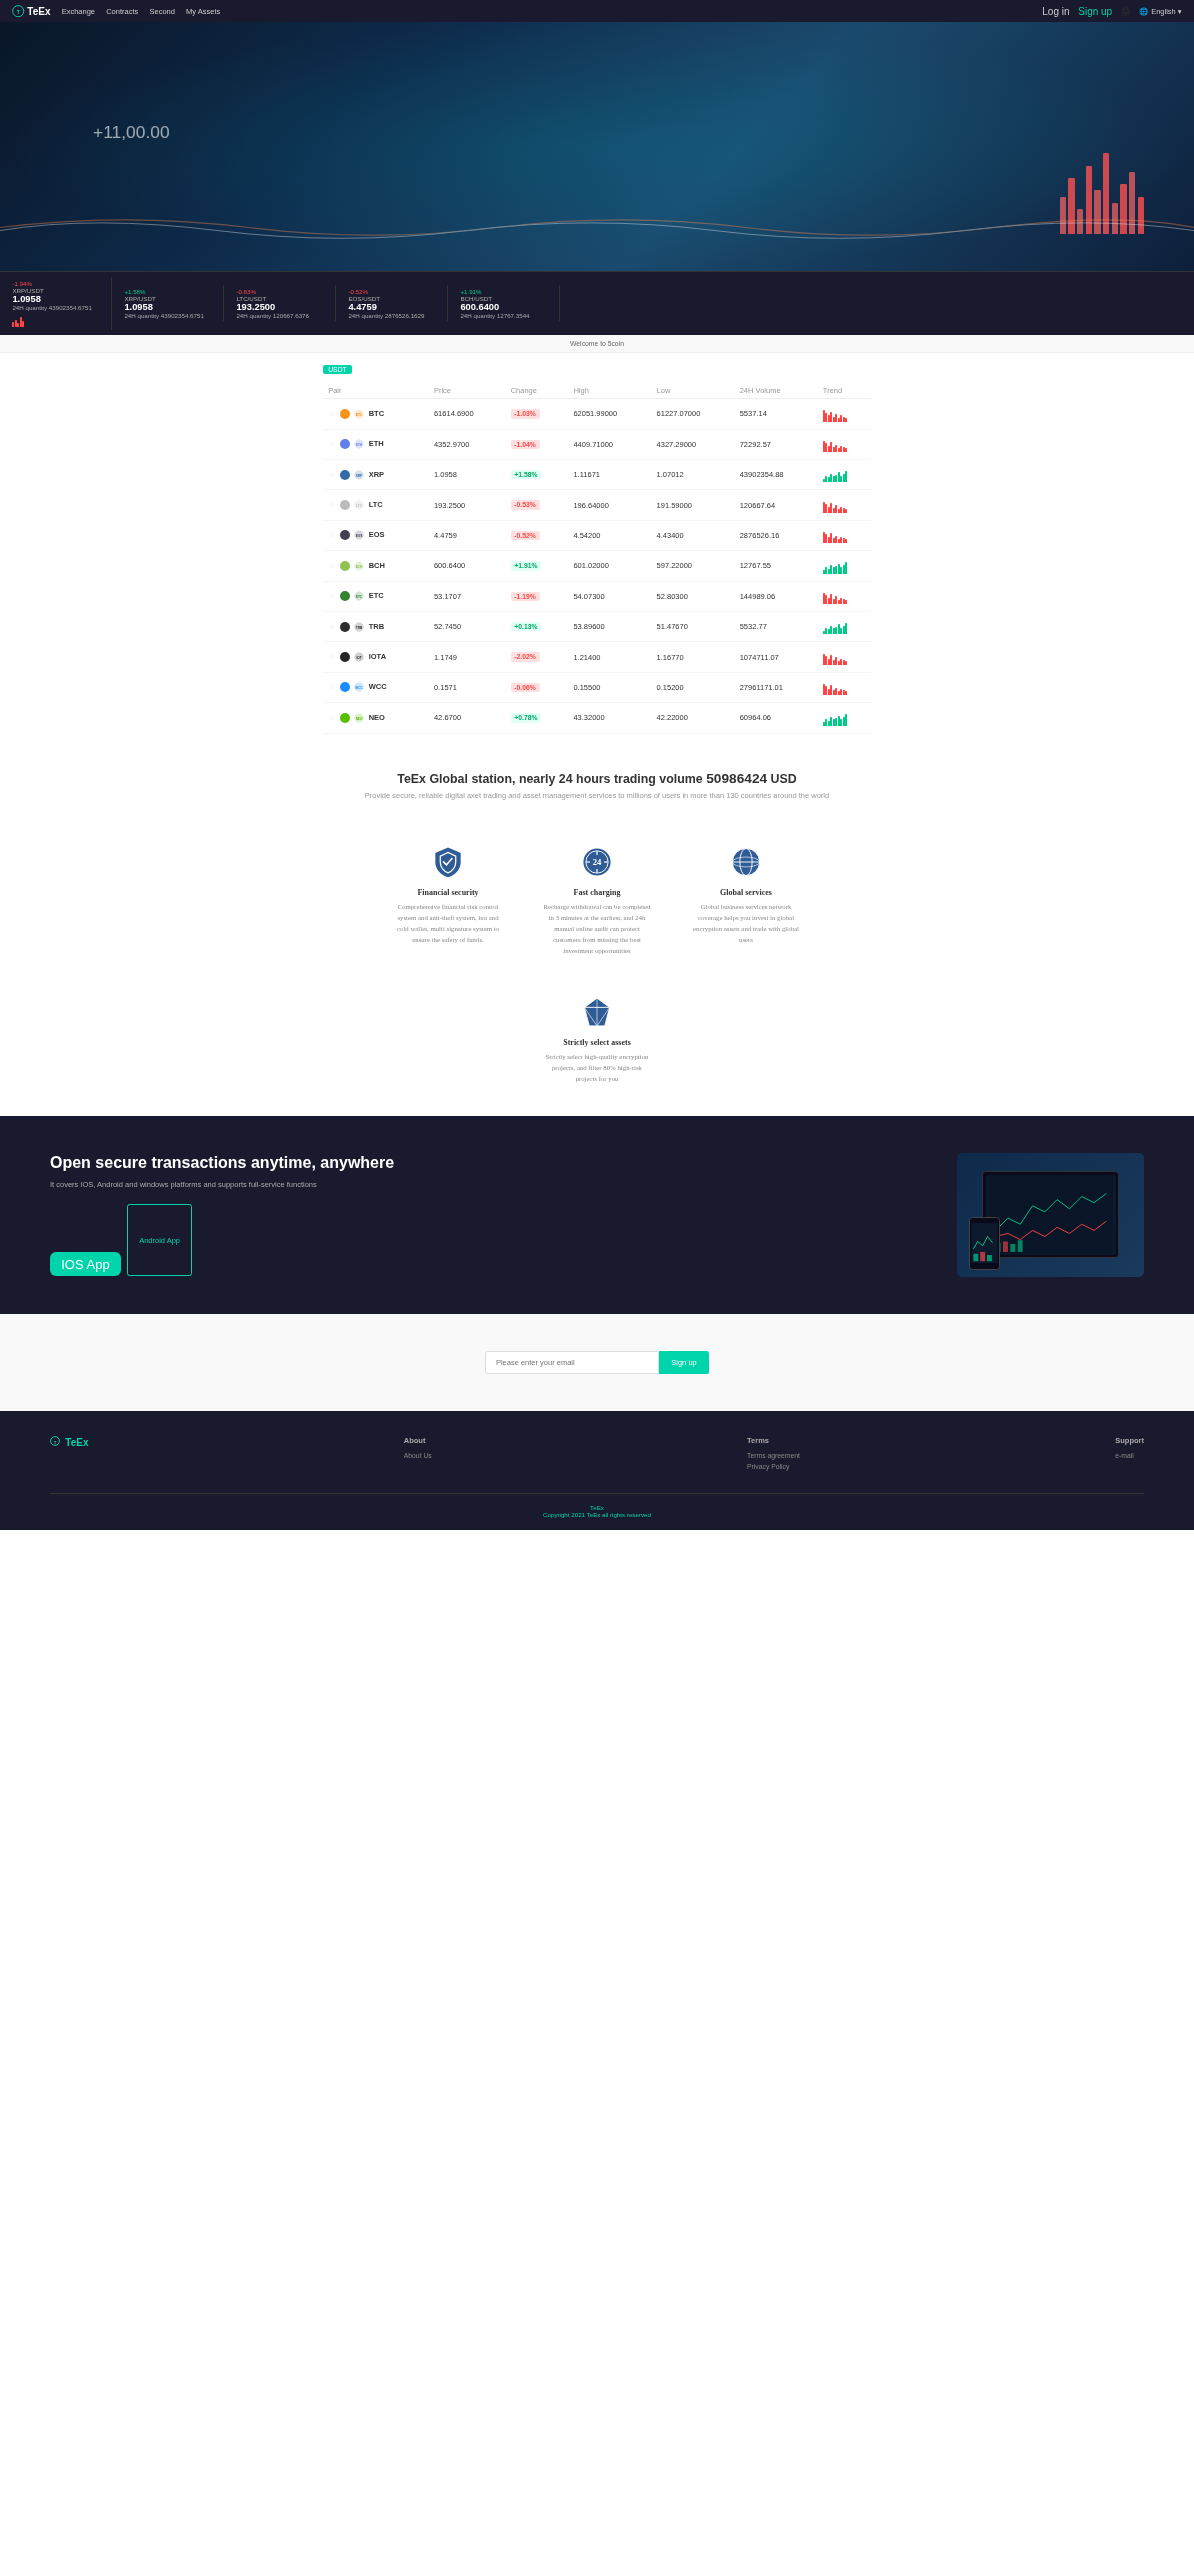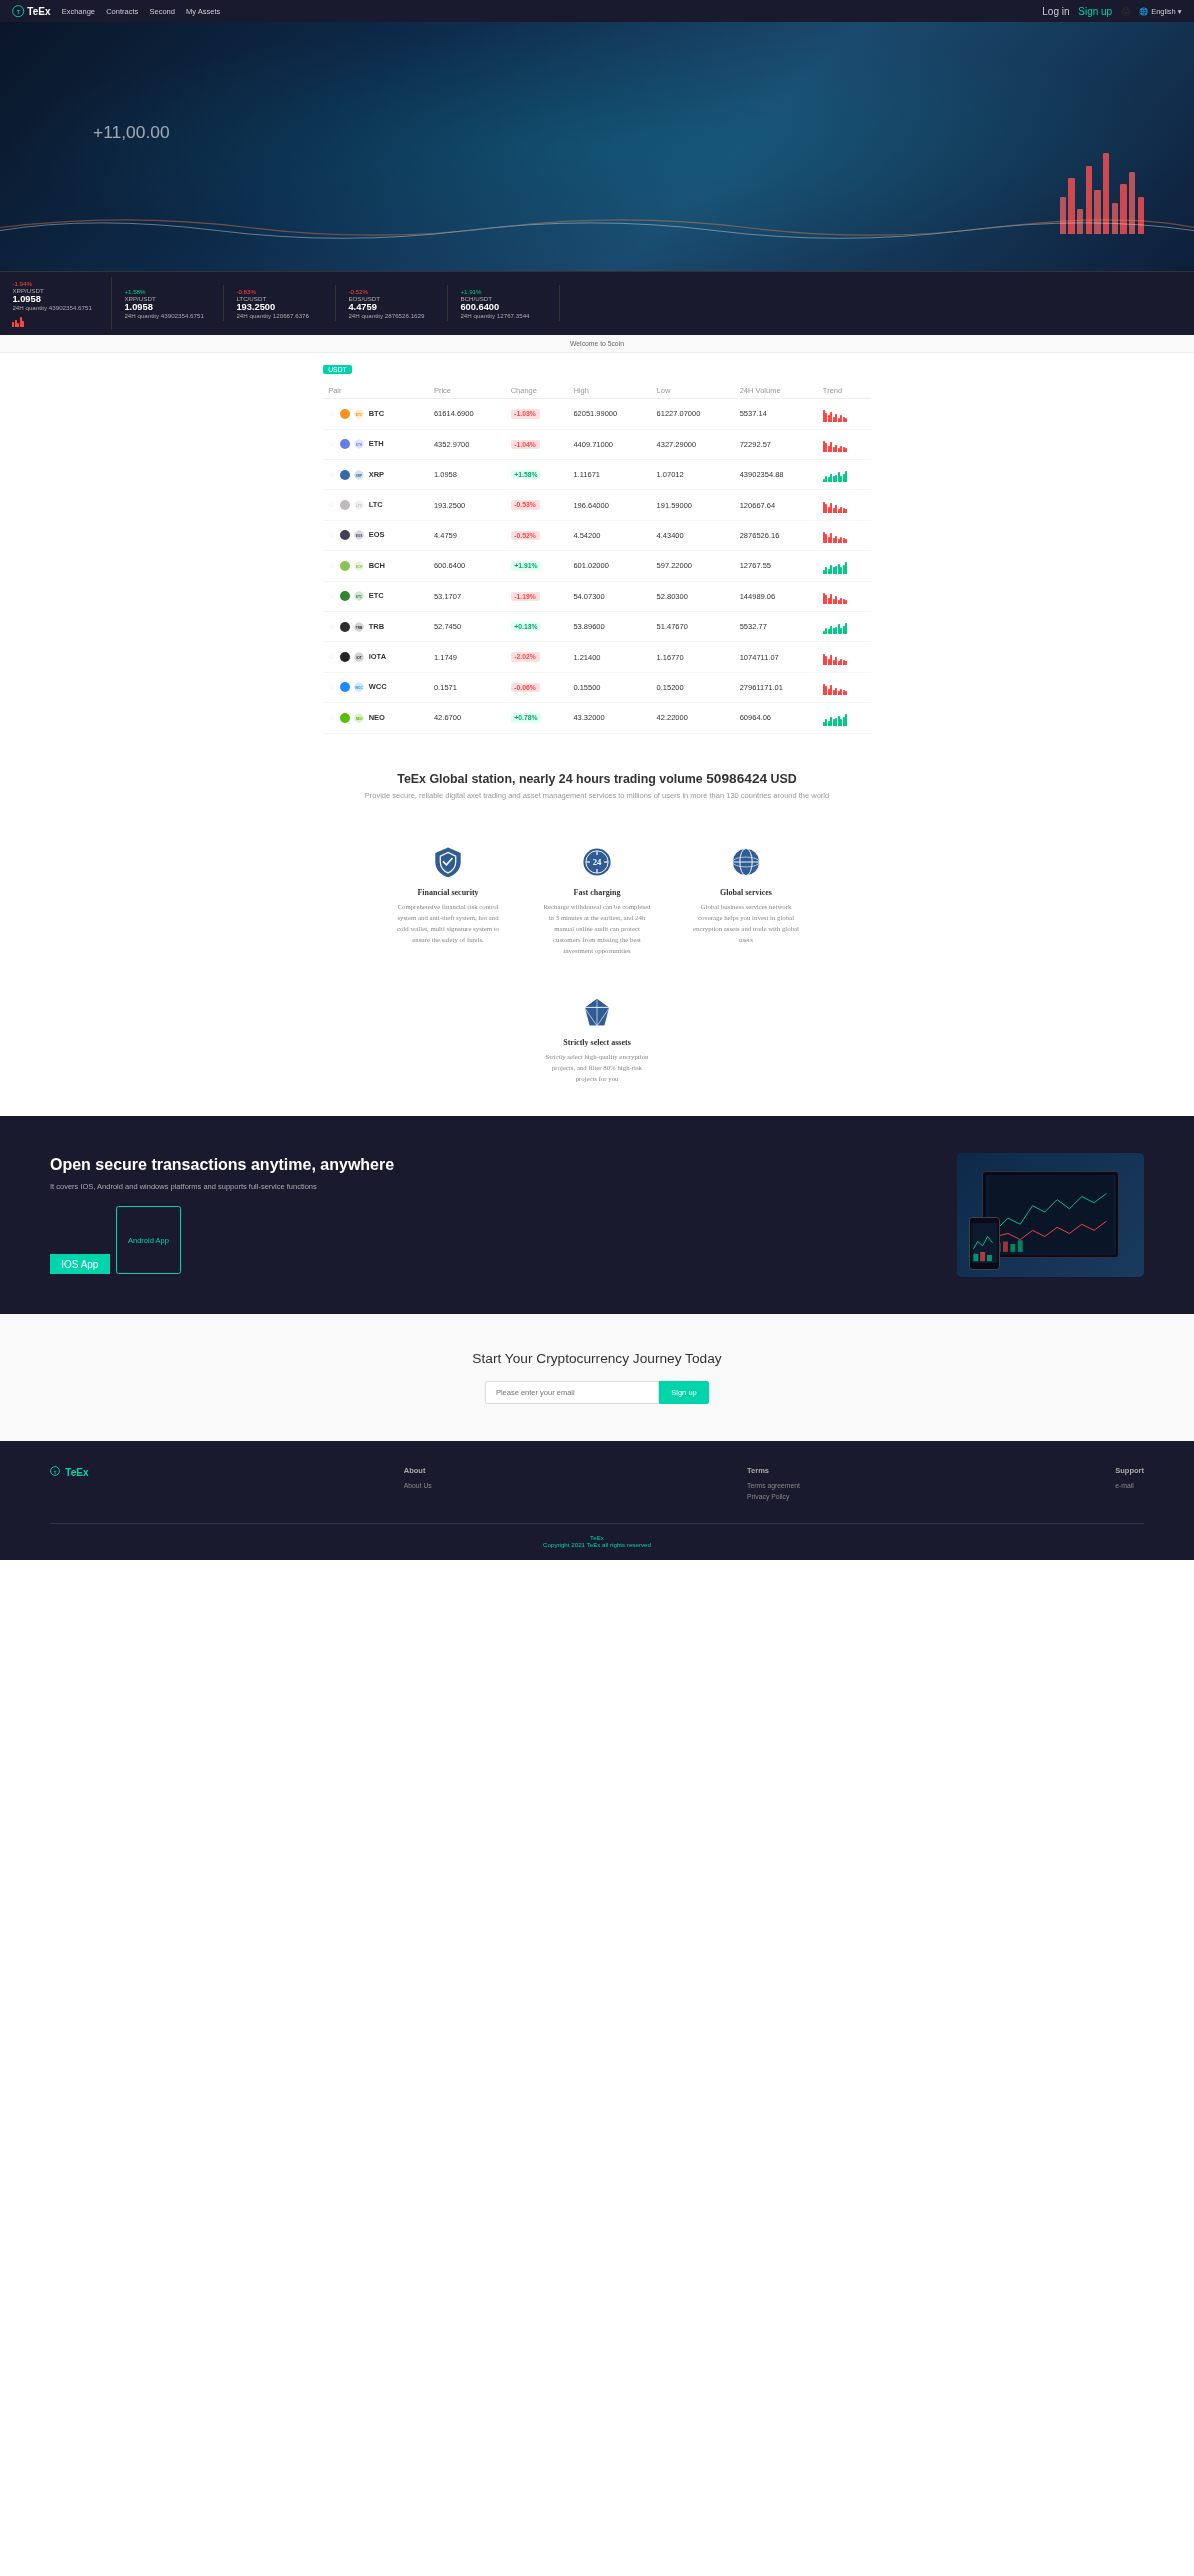--- a/index.html
+++ b/index.html
@@ -188,22 +188,22 @@
     }
     .dark-content { flex: 1; }
     .dark-title { color: #fff; font-size: 16px; font-weight: bold; line-height: 1.3; margin-bottom: 6.2px; }
     .dark-subtitle { color: #aaa; font-size: 7.5px; margin-bottom: 15px; }
     .dark-buttons { display: flex; gap: 6.2px; }
     .btn-ios {
       background: #00d4aa;
       color: #fff;
       padding: 4.4px 11.2px;
       border: none;
-      border-radius: 0;
-      font-size: 10px;
+      border-radius: 6px;
+      font-size: 13px;
       cursor: pointer;
       margin-top: 48px;
     }
     .btn-android {
       background: transparent;
       color: #00d4aa;
       padding: 4.4px 11.2px;
       border: 0.6px solid #00d4aa;
       border-radius: 2.5px;
       font-size: 7.5px;
@@ -817,21 +817,20 @@
         <polyline points="5,50 12,38 20,45 28,30 36,40" fill="none" stroke="#00cc88" stroke-width="1.5"></polyline>
         <rect x="5" y="58" width="8" height="12" fill="#00cc88" opacity="0.7"></rect>
         <rect x="16" y="55" width="8" height="15" fill="#ff4444" opacity="0.7"></rect>
         <rect x="27" y="60" width="8" height="10" fill="#00cc88" opacity="0.7"></rect>
       </svg>
     </div>
   </div>
 </div>
 
 <div class="cta-section">
-  <div class="cta-title">Start Your Cryptocurrency Journey Today</div>
   <div class="cta-form">
     <input class="cta-input" type="email" placeholder="Please enter your email" style="">
     <button class="cta-btn">Sign up</button>
   </div>
 </div>
 
 <footer>
   <div class="footer-top">
     <div>
       <div class="footer-logo">

